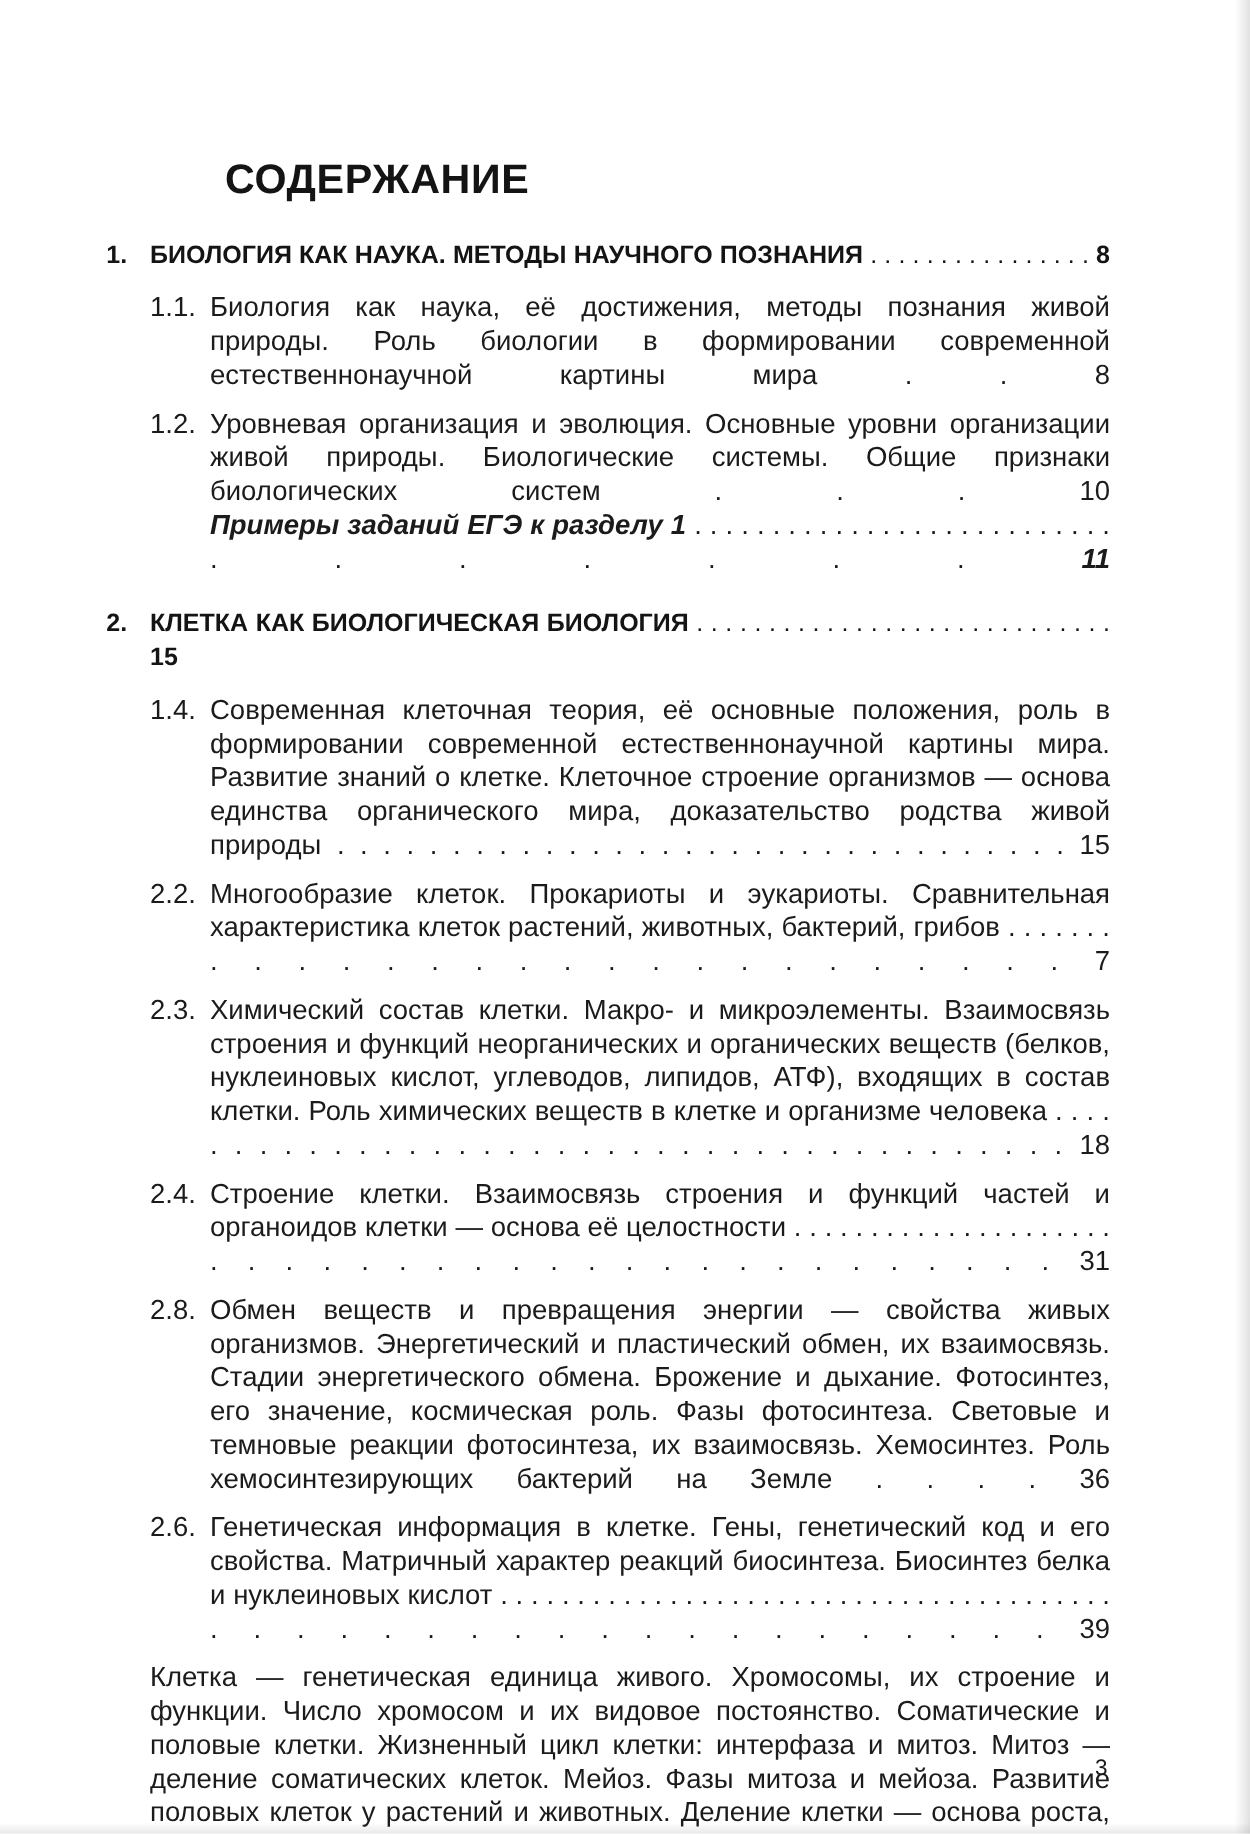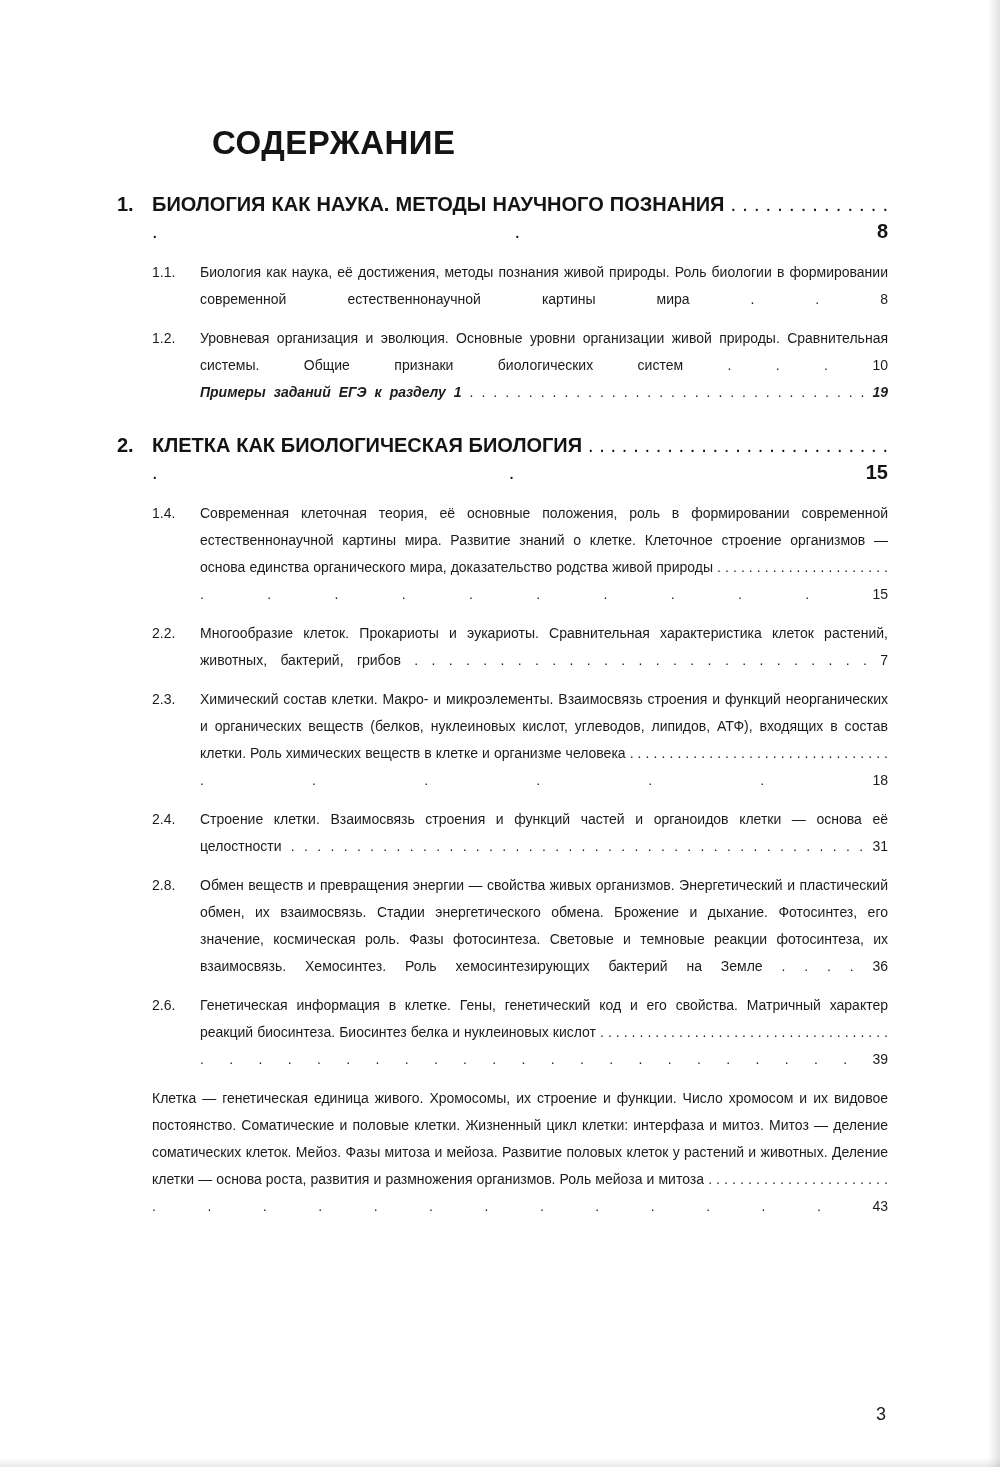--- a/index.html
+++ b/index.html
@@ -9,21 +9,21 @@
     height: 1467px;
     overflow: hidden;
     background: #ffffff;
     color: #1b1b1b;
     font-family: "Liberation Sans", sans-serif;
     position: relative;
   }
   .page {
     position: absolute;
     inset: 0;
-    padding: 126px 112px 0 117px;
+    padding: 126px 112px 0 85px;
   }
   .toc-title {
     margin: 0 0 30px 95px;
     font-size: 33px;
     line-height: 1.05;
     font-weight: 700;
     letter-spacing: 0.5px;
     color: #141414;
   }
   .section + .section { margin-top: 26px; }
@@ -31,21 +31,21 @@
     display: flex;
     font-weight: 700;
     font-size: 20px;
     line-height: 27px;
     margin: 0 0 14px 0;
     color: #141414;
   }
   .num-col { flex: 0 0 35px; }
   .entry {
     display: flex;
-    font-size: 14px;
+    font-size: 22px;
     line-height: 27px;
     margin: 12px 0 0 35px;
   }
   .entry.examples { margin-top: 0; font-weight: 700; font-style: italic; }
   .entry-num-col { flex: 0 0 48px; }
   .line-body {
     flex: 1 1 auto;
     text-align: justify;
     text-align-last: justify;
   }
@@ -84,25 +84,25 @@
       <span class="num-col">1.</span>
       <span class="line-body"><span>БИОЛОГИЯ КАК НАУКА. МЕТОДЫ НАУЧНОГО ПОЗНАНИЯ</span> <span class="leader">. . . . . . . . . . . . . . . . </span> <span class="pagenum">8</span></span>
     </div>
     <div>
           <div class="entry">
     <span class="entry-num-col">1.1.</span>
     <span class="line-body"><span>Биология как наука, её достижения, методы познания живой природы. Роль биологии в формировании современной естественнонаучной картины мира</span> <span class="leader">. . </span> <span class="pagenum">8</span></span>
   </div>
           <div class="entry">
     <span class="entry-num-col">1.2.</span>
-    <span class="line-body"><span>Уровневая организация и эволюция. Основные уровни организации живой природы. Сравнительная системы. Общие признаки биологических систем</span> <span class="leader">. . . </span> <span class="pagenum">10</span></span>
+    <span class="line-body"><span>Уровневая организация и эволюция. Основные уровни организации живой природы. Биологические системы. Общие признаки биологических систем</span> <span class="leader">. . . </span> <span class="pagenum">10</span></span>
   </div>
           <div class="entry examples">
     <span class="entry-num-col"></span>
-    <span class="line-body"><span>Примеры заданий ЕГЭ к разделу 1</span> <span class="leader">. . . . . . . . . . . . . . . . . . . . . . . . . . . . . . . . . . </span> <span class="pagenum">19</span></span>
+    <span class="line-body"><span>Примеры заданий ЕГЭ к разделу 1</span> <span class="leader">. . . . . . . . . . . . . . . . . . . . . . . . . . . . . . . . . . </span> <span class="pagenum">11</span></span>
   </div>
         </div>
   </section>
       <section class="section">
     <div class="section-header">
       <span class="num-col">2.</span>
       <span class="line-body"><span>КЛЕТКА КАК БИОЛОГИЧЕСКАЯ БИОЛОГИЯ</span> <span class="leader">. . . . . . . . . . . . . . . . . . . . . . . . . . . . . </span> <span class="pagenum">15</span></span>
     </div>
     <div>
           <div class="entry">

